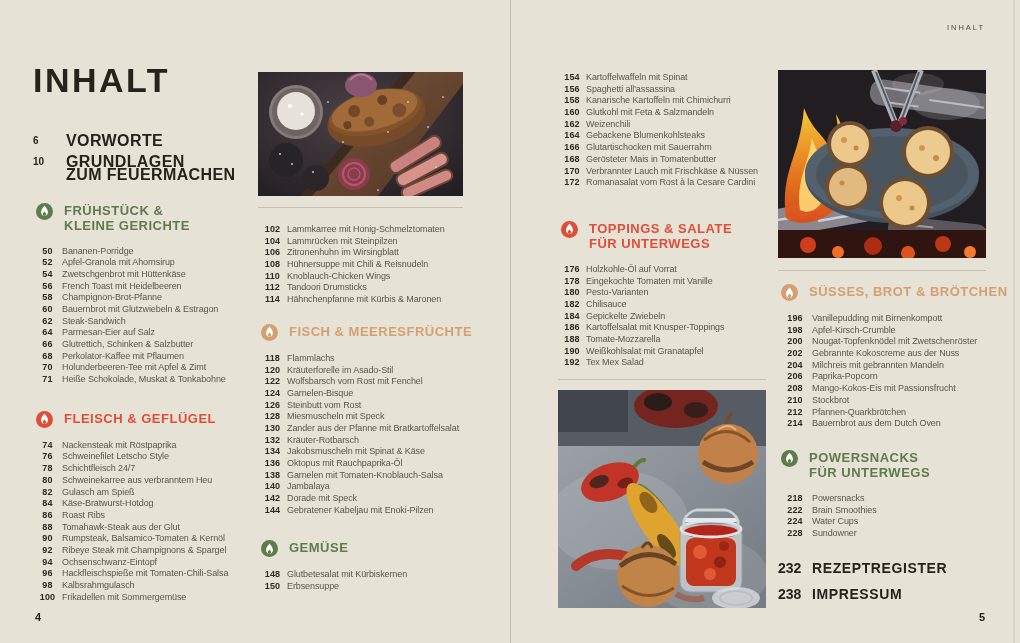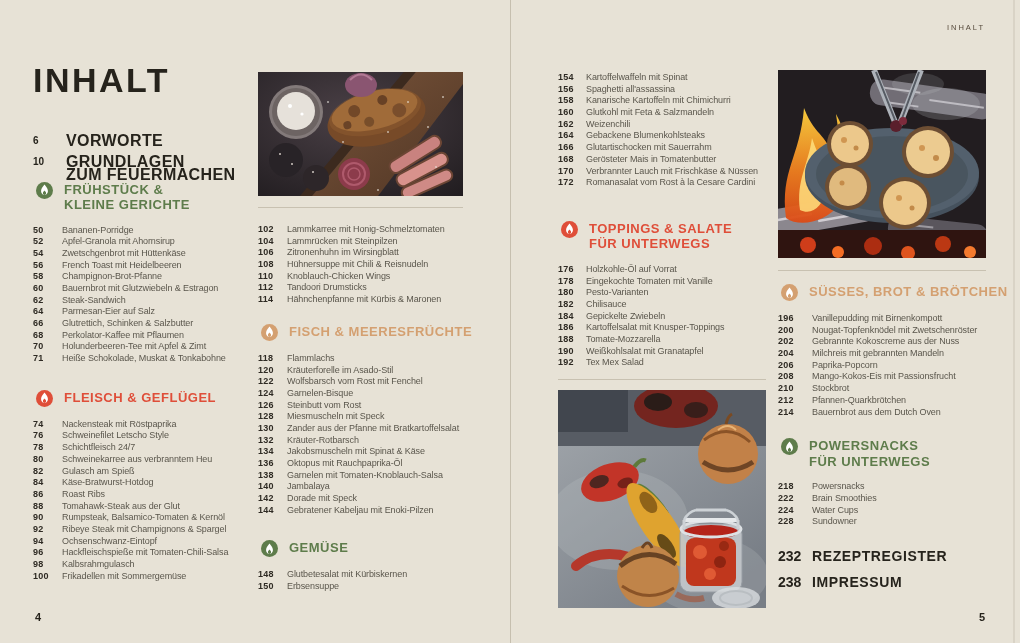--- a/index.html
+++ b/index.html
@@ -32,21 +32,21 @@
   .flame-badge {
     width:17px; height:17px; border-radius:50%; flex:none; margin-right:11px;
     background:currentColor; display:flex; align-items:center; justify-content:center;
   }
   .sec-title { font-weight:700; font-size:13px; line-height:15.5px; letter-spacing:.5px; }
   .sec-title div:empty { display:none; }
   .sec-green .sec-head { color:var(--green,#5e7c4b); }
   .sec-red   .sec-head { color:var(--red,#df4e39); }
   .sec-tan   .sec-head { color:var(--tan,#d4a071); }
 
-  .entries { margin-top:12px; }
+  .entries { margin-top:12px;text-align:center; }
   .entry { display:flex; align-items:baseline; height:11.7px; line-height:11.7px;
            font-size:9px; white-space:nowrap; letter-spacing:-.1px; }
   .entry .n { flex:none; font-weight:700; color:var(--entry_num,#2e2a23); letter-spacing:.2px; }
   .entry .t { color:var(--entry_text,#5a564c); }
   #col1 .entry .n { width:29px; }
   #col2 .entry .n { width:29px; }
   #col3 .entry .n { width:28px; }
   #col4 .entry .n { width:34px; }
 
   .back-row { display:flex; align-items:baseline; }
@@ -88,21 +88,21 @@
 
       <div class="front-row">
         <span class="n">10</span>
         <span class="t">
           <span>GRUNDLAGEN</span>
           <span>ZUM FEUERMACHEN</span>
         </span>
       </div>
     </div>
 
-  <section class="sec sec-green" style="">
+  <section class="sec sec-green" style="margin-top:21px">
     <div class="sec-head">
       <span class="flame-badge">
           <svg width="9" height="12" viewBox="0 0 12 16" aria-hidden="true">
             <path fill="#fff" d="M6 .5C7.3 3 10.6 5 10.6 9.2c0 2.9-2 5.3-4.6 5.3S1.4 12.1 1.4 9.2C1.4 5 4.7 3 6 .5z"></path>
             <path fill="currentColor" d="M6 14.5c-1.2 0-2.1-1-2.1-2.3 0-1.4 1-2.2 2.1-3.4 1.1 1.2 2.1 2 2.1 3.4 0 1.3-.9 2.3-2.1 2.3z"></path>
           </svg>
         </span>
       <div class="sec-title">
         <div>FRÜHSTÜCK &amp;</div>
         <div>KLEINE GERICHTE</div>
@@ -745,20 +745,24 @@
 
       </div>
     </div>
     <div class="entries">
 
         <div class="entry">
           <span class="n">196</span>
           <span class="t">Vanillepudding mit Birnenkompott</span>
         </div>
 
+        <div class="entry">
+          <span class="n">198</span>
+          <span class="t">Apfel-Kirsch-Crumble</span>
+        </div>
 
         <div class="entry">
           <span class="n">200</span>
           <span class="t">Nougat-Topfenknödel mit Zwetschenröster</span>
         </div>
 
         <div class="entry">
           <span class="n">202</span>
           <span class="t">Gebrannte Kokoscreme aus der Nuss</span>
         </div>

